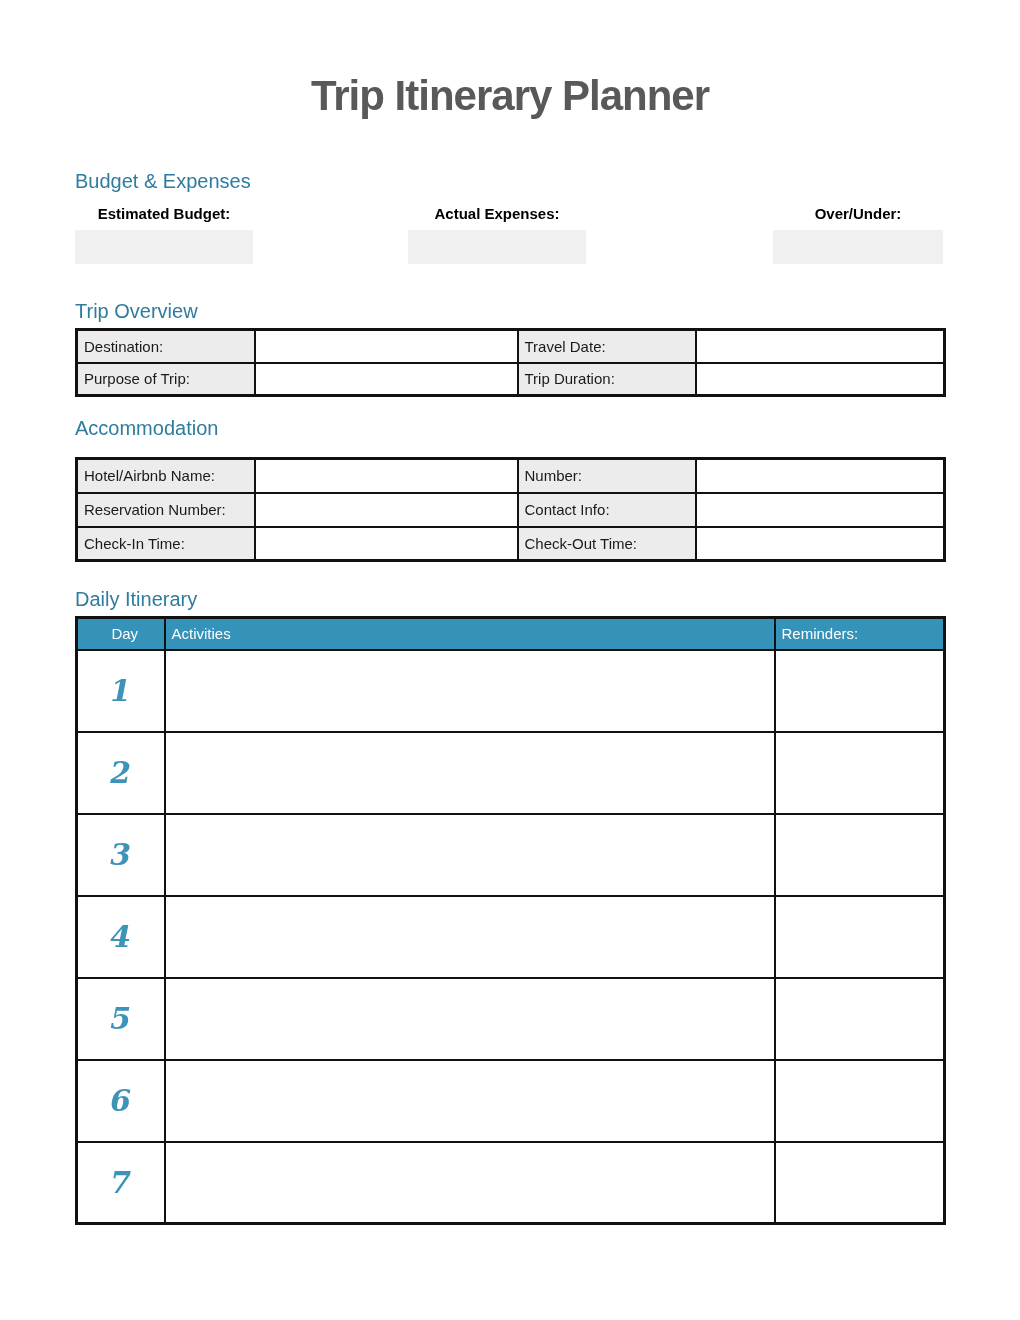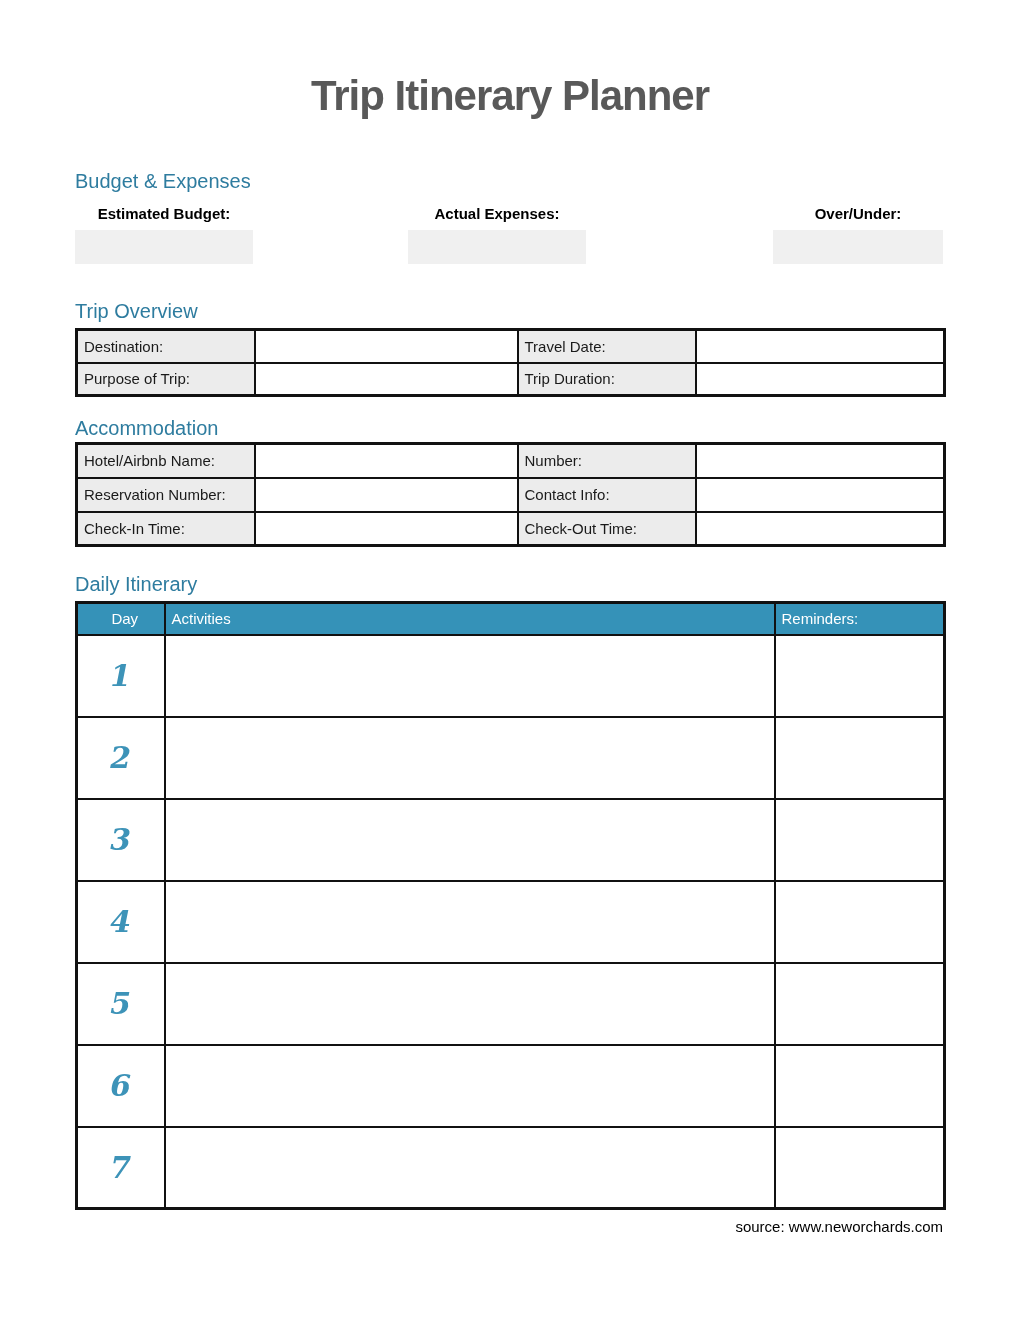--- a/index.html
+++ b/index.html
@@ -61,21 +61,21 @@
     padding:0 0 0 6px;vertical-align:middle;
   }
   table.grid{border:3px solid var(--border-black);}
   td.lbl{background:var(--label-cell-gray);}
   td.lbl2{background:var(--label-cell-gray);padding-left:26px;}
   .overview-table td{height:33px;}
   .accommodation-table td{height:34px;}
   .overview-heading{margin-top:22px;}
   .overview-table{margin-top:4px;}
   .accommodation-heading{margin-top:18px;}
-  .accommodation-table{margin-top:1px;}
+  .accommodation-table{margin-top:16px;}
   
   .daily-heading{margin-top:24px;}
   .daily-table{margin-top:4px;}
   .daily-table th{
     background:var(--table-header-teal);
     color:#ffffff;font-weight:bold;font-size:16px;
     height:32px;text-align:left;padding-left:14px;
   }
   .daily-table th.day-h{text-align:center;padding-left:8px;}
   .daily-table td{height:82px;background:#ffffff;}
@@ -212,15 +212,14 @@
       <td></td>
     </tr>
     <tr>
       <td class="day-cell">7</td>
       <td></td>
       <td></td>
     </tr>
   </tbody>
     </table>
 
-  <div class="footer-source">source: www.neworchards.com</div>
 
 </div>
 
 </body></html>

